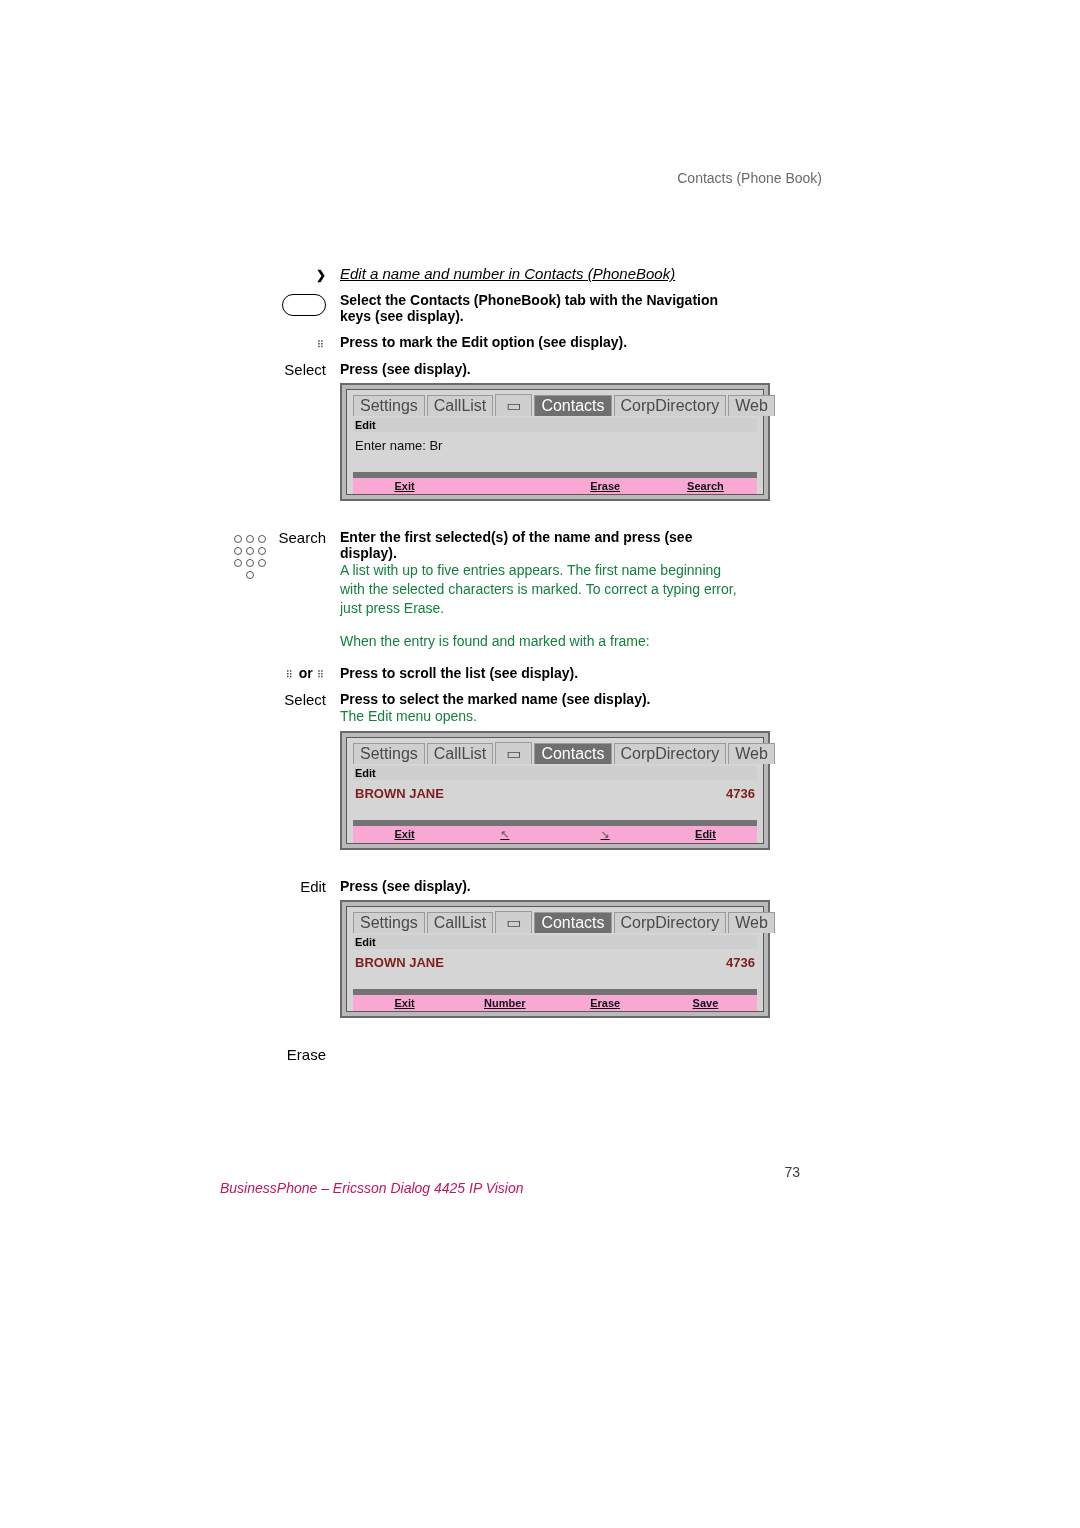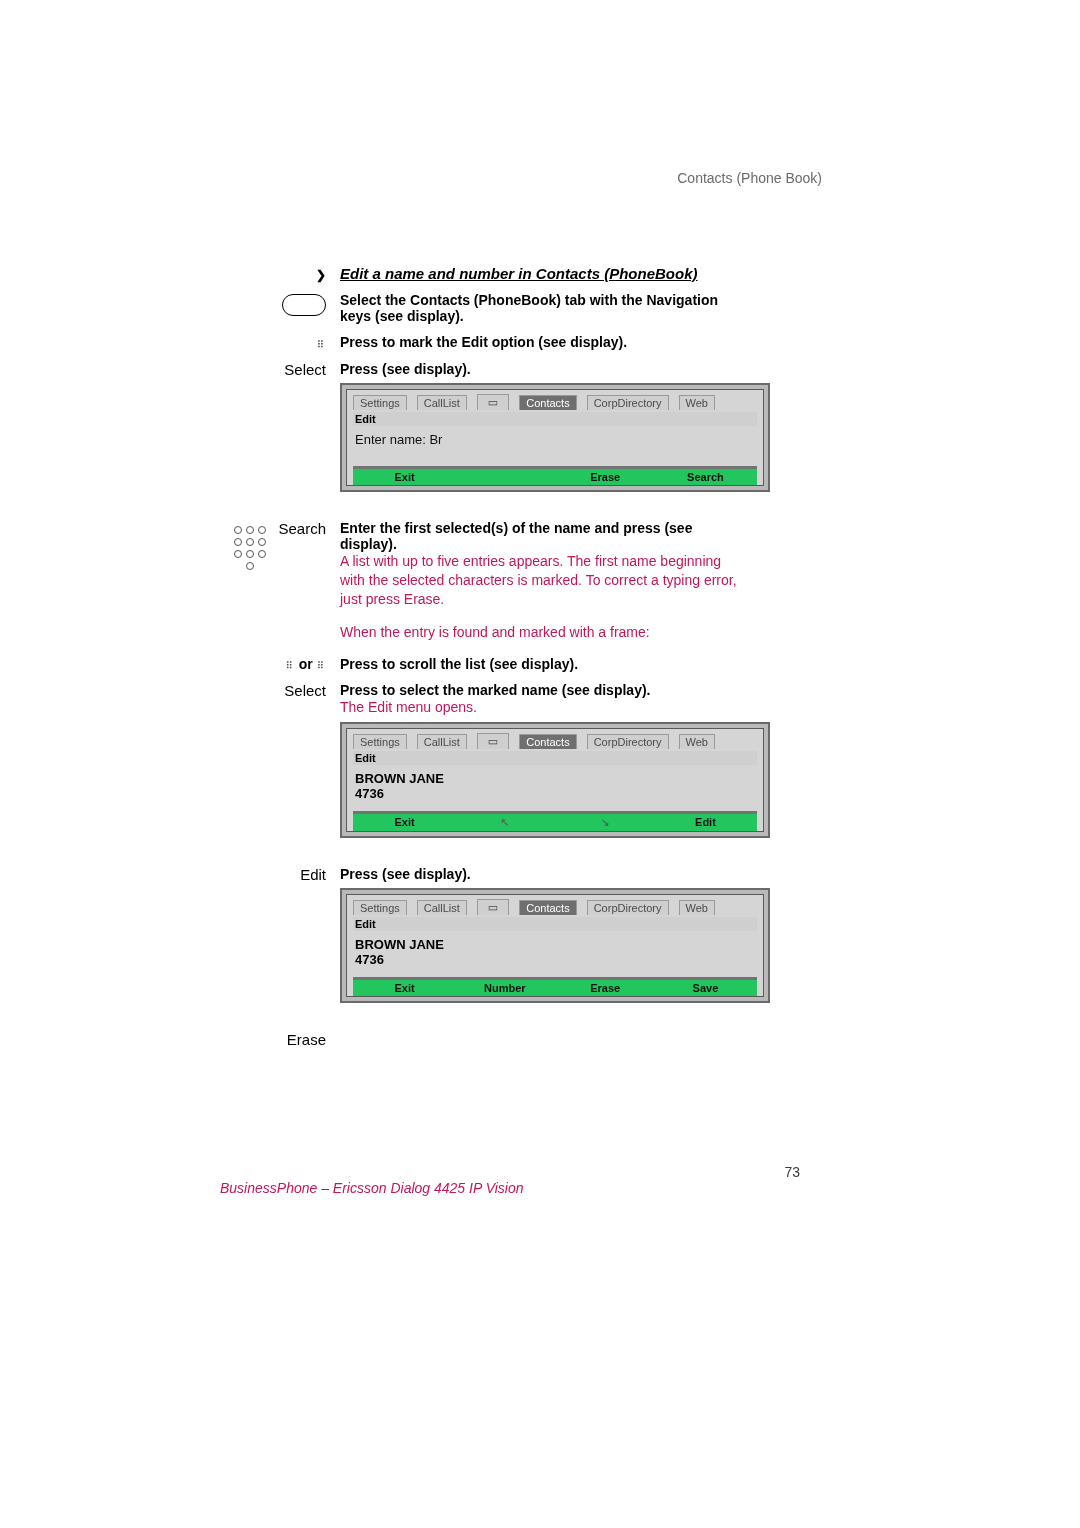--- a/index.html
+++ b/index.html
@@ -6,44 +6,44 @@
   html, body { width: 1080px; height: 1528px; background: #fff; font-family: Arial, Helvetica, sans-serif; color: #000; }
   .page { position: relative; width: 1080px; height: 1416px; padding: 180px 120px 60px 120px; }
   .header-right { position: absolute; top: 170px; right: 258px; font-size: 14px; color: #6a6a6a; }
   .footer-left { position: absolute; bottom: 220px; left: 220px; font-size: 14px; font-style: italic; color: #be185d; }
   .footer-right { position: absolute; bottom: 236px; right: 280px; font-size: 14px; color: #3a3a3a; }
 
   .content { margin-top: 85px; margin-left: 60px; width: 560px; }
   .row { display: flex; margin-bottom: 10px; }
   .lcol { width: 160px; flex: 0 0 160px; text-align: right; padding-right: 14px; font-size: 15px; color: #000; }
   .rcol { flex: 1; font-size: 14px; }
-  .section-title { font-style: italic; text-decoration: underline; font-weight: bold; font-size: 15px; }
+  .section-title { font-style: italic; text-decoration: underline; font-weight: normal; font-size: 15px; }
   .bold { font-weight: bold; }
-  .body-text { font-size: 14px; color: #be185d; line-height: 1.35; }
+  .body-text { font-size: 14px; color: #15803d; line-height: 1.35; }
 
   
   .nav-icon { display: inline-block; width: 44px; height: 22px; border: 1.5px solid #000; border-radius: 11px; position: relative; top: 2px; }
   .chev { font-size: 12px; font-weight: bold; }
   .dotgrid, .dotgrid-nav { display: inline-block; line-height: 0.5; letter-spacing: 2px; font-size: 10px; color: #444; }
   .or-glyphs { font-size: 14px; }
   .keypad { display: inline-grid; grid-template-columns: repeat(3, 10px); grid-auto-rows: 10px; gap: 2px; justify-content: end; }
   .keypad span { width: 8px; height: 8px; border: 1px solid #555; border-radius: 50%; display: inline-block; }
 
   
   .display { border: 2px solid #6a6a6a; background: #b9b9b9; padding: 4px; width: 430px; margin: 6px 0 18px 0; }
   .display-inner { border: 1px solid #595959; padding: 4px 6px 0 6px; background: #d5d5d5; }
-  .tabs { display: flex; gap: 10px; font-size: 11px; color: #4a4a4a; align-items: flex-end; margin-bottom: 2px; }
+  .tabs { display: flex; gap: 2px; font-size: 16px; color: #4a4a4a; align-items: flex-end; margin-bottom: 2px; }
   .tab { padding: 1px 6px; background: #cfcfcf; border: 1px solid #9a9a9a; border-bottom: none; }
   .tab.active { background: #6f6f6f; color: #fff; }
   .tab.icon { padding: 1px 10px; }
   .subhead { font-size: 11px; font-weight: bold; background: #cfcfcf; padding: 1px 2px; }
   .display-body { min-height: 40px; padding: 6px 2px 10px 2px; }
-  .name-line { font-size: 13px; font-weight: bold; color: #000000; display: flex; justify-content: space-between; flex-direction: column; }
+  .name-line { font-size: 13px; font-weight: bold; color: #7f1d1d; display: flex; justify-content: space-between; }
   .prompt-line { font-size: 13px; color: #111; }
-  .softkeys { display: flex; justify-content: space-between; background: #22c55e; border-top: 3px solid #737373; padding: 2px 4px; font-size: 11px; font-weight: bold; color: #111; }
+  .softkeys { display: flex; justify-content: space-between; background: #f9a8d4; border-top: 6px solid #737373; padding: 2px 4px; font-size: 11px; font-weight: bold; color: #111; text-decoration: underline; }
   .softkeys .sk { width: 24%; text-align: center; }
   .sk.icon { color: #555; font-weight: normal; }
 
 </style>
 </head>
 <body>
 
 <div class="page">
   <div class="header-right">Contacts (Phone Book)</div>
 

